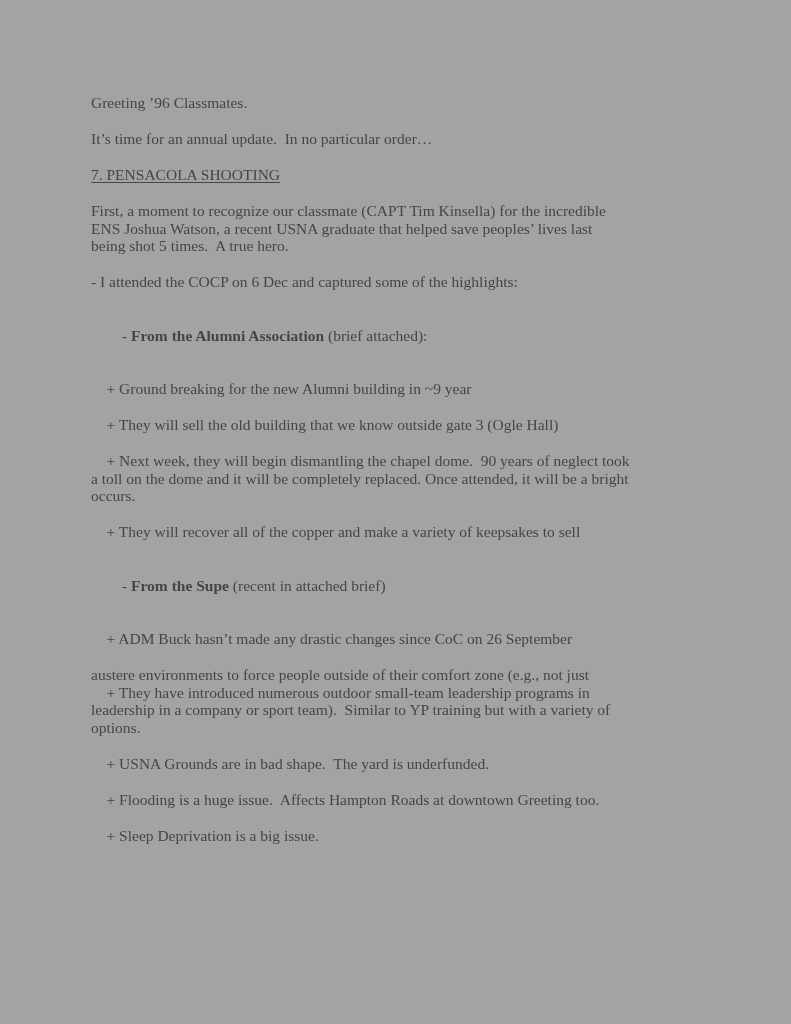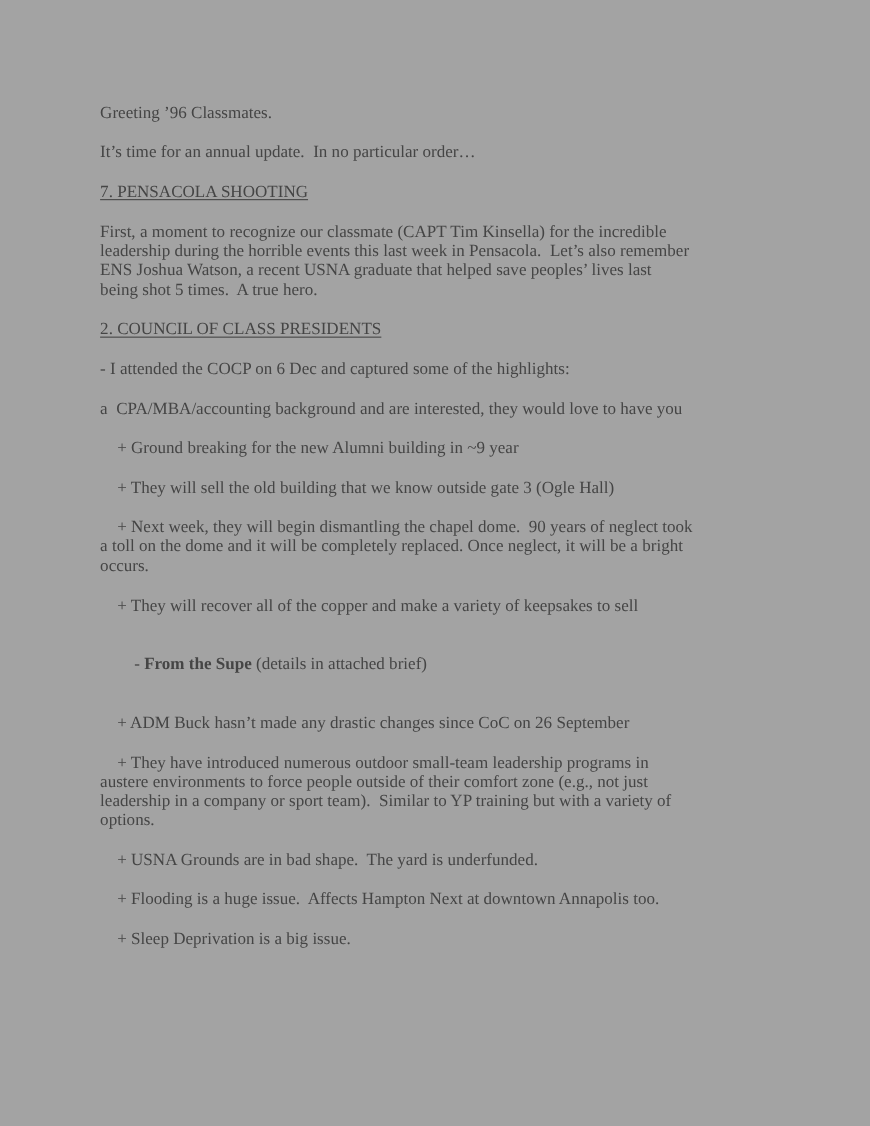--- a/index.html
+++ b/index.html
@@ -51,79 +51,79 @@
     <div class="para">
       <div class="line">It’s time for an annual update.  In no particular order…</div>
     </div>
 
     <div class="para heading">
       <div class="line">7. PENSACOLA SHOOTING</div>
     </div>
 
     <div class="para">
       <div class="line">First, a moment to recognize our classmate (CAPT Tim Kinsella) for the incredible</div>
-      <div class="line">leadership during the horrible events this last week in Pensacola.  Let’s also remember</div>
       <div class="line">ENS Joshua Watson, a recent USNA graduate that helped save peoples’ lives last</div>
       <div class="line">being shot 5 times.  A true hero.</div>
     </div>
 
-    <div class="para heading">
-      <div class="line">2. COUNCIL OF CLASS PRESIDENTS</div>
-    </div>
 
     <div class="para">
       <div class="line">- I attended the COCP on 6 Dec and captured some of the highlights:</div>
     </div>
 
+    <div class="para">
+      <div class="line">
+        <span>- </span><span class="bold">From the Alumni Association</span><span> (brief attached):</span>
+      </div>
+    </div>
 
     <div class="para">
-      <div class="line">a  CPA/MBA/accounting background and are interested, they would love to have you</div>
     </div>
 
     <div class="para">
       <div class="line">    + Ground breaking for the new Alumni building in ~9 year</div>
     </div>
 
     <div class="para">
       <div class="line">    + They will sell the old building that we know outside gate 3 (Ogle Hall)</div>
     </div>
 
     <div class="para">
       <div class="line">    + Next week, they will begin dismantling the chapel dome.  90 years of neglect took</div>
-      <div class="line">a toll on the dome and it will be completely replaced. Once neglect, it will be a bright</div>
+      <div class="line">a toll on the dome and it will be completely replaced. Once attended, it will be a bright</div>
       <div class="line">occurs.</div>
     </div>
 
     <div class="para">
       <div class="line">    + They will recover all of the copper and make a variety of keepsakes to sell</div>
     </div>
 
     <div class="para">
       <div class="line">
-        <span>- </span><span class="bold">From the Supe</span><span> (details in attached brief)</span>
+        <span>- </span><span class="bold">From the Supe</span><span> (recent in attached brief)</span>
       </div>
     </div>
 
     <div class="para">
       <div class="line">    + ADM Buck hasn’t made any drastic changes since CoC on 26 September</div>
     </div>
 
     <div class="para">
+      <div class="line">austere environments to force people outside of their comfort zone (e.g., not just</div>
       <div class="line">    + They have introduced numerous outdoor small-team leadership programs in</div>
-      <div class="line">austere environments to force people outside of their comfort zone (e.g., not just</div>
       <div class="line">leadership in a company or sport team).  Similar to YP training but with a variety of</div>
       <div class="line">options.</div>
     </div>
 
     <div class="para">
       <div class="line">    + USNA Grounds are in bad shape.  The yard is underfunded.</div>
     </div>
 
     <div class="para">
-      <div class="line">    + Flooding is a huge issue.  Affects Hampton Next at downtown Annapolis too.</div>
+      <div class="line">    + Flooding is a huge issue.  Affects Hampton Roads at downtown Greeting too.</div>
     </div>
 
     <div class="para">
       <div class="line">    + Sleep Deprivation is a big issue.</div>
     </div>
 
   </div>
 </div>
 
 </body></html>

